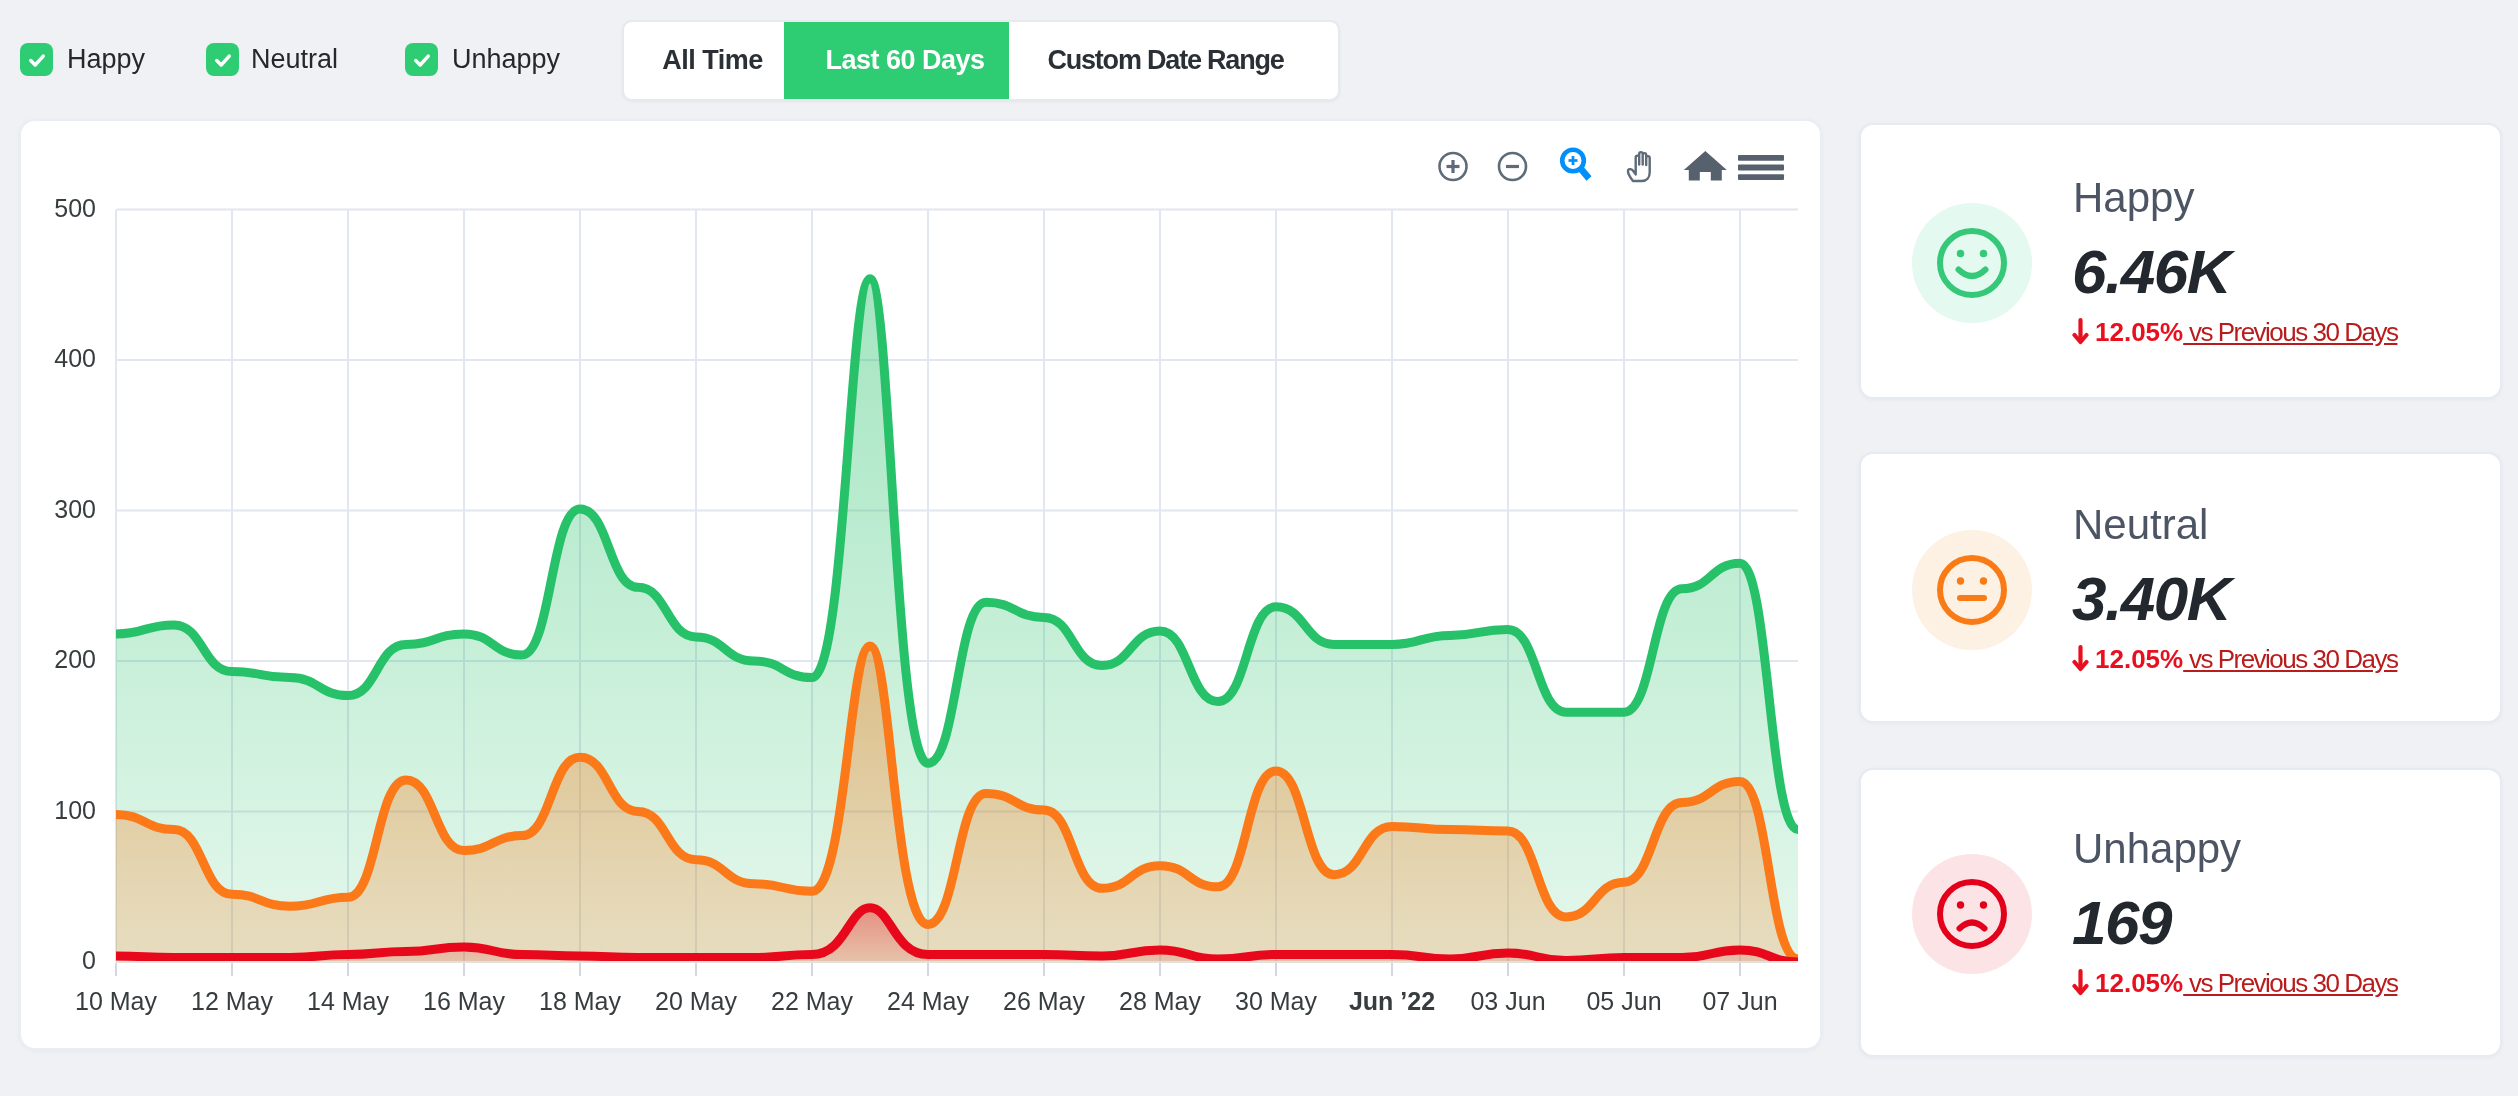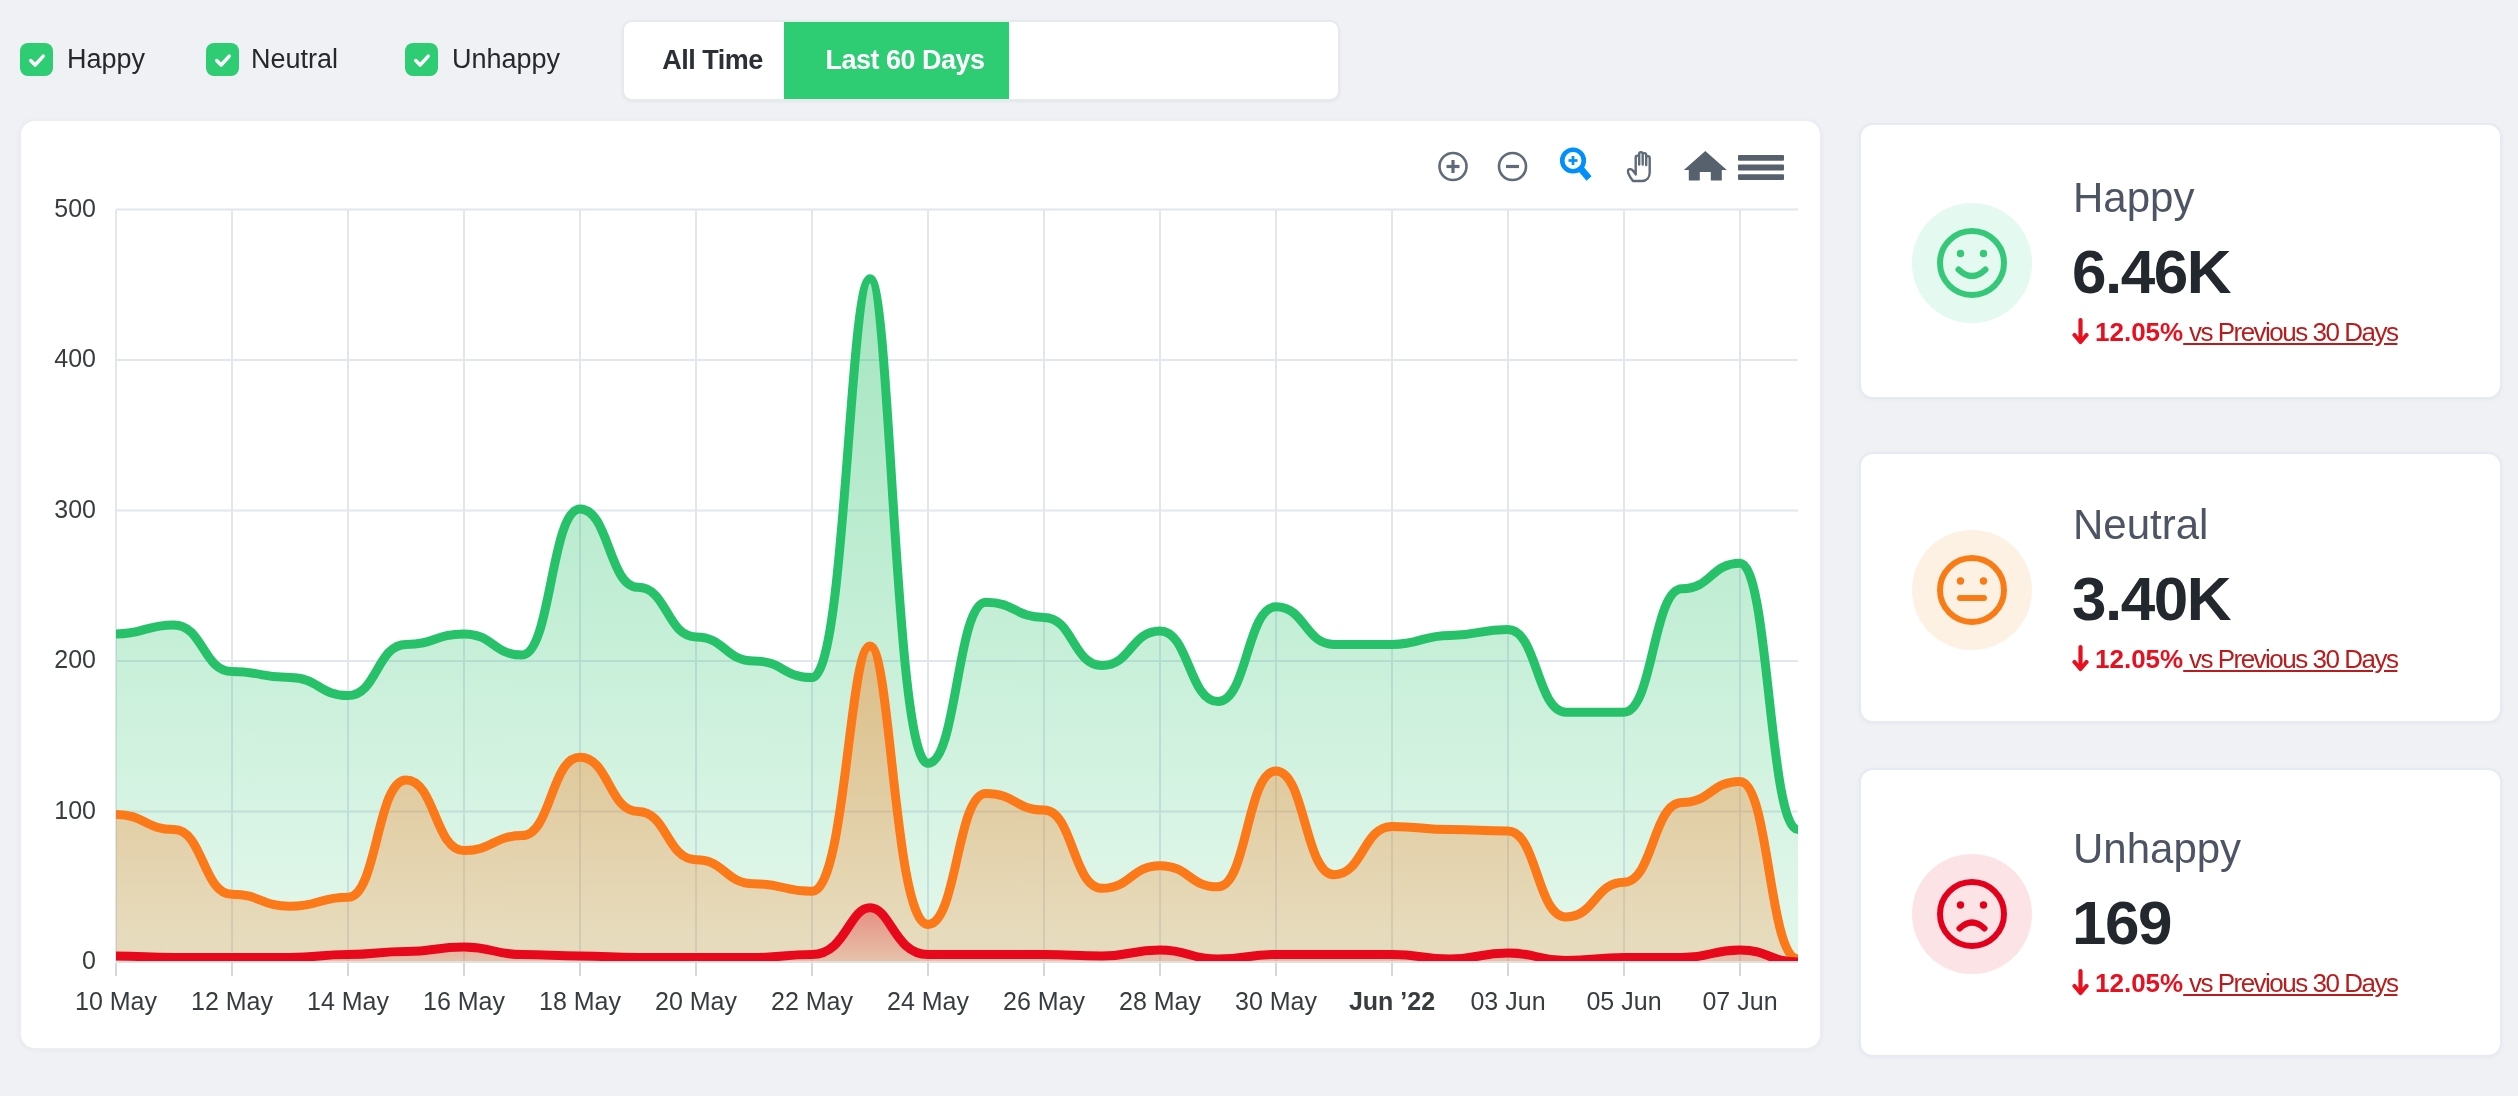--- a/index.html
+++ b/index.html
@@ -5,21 +5,21 @@
 html,body { width:2518px; height:1096px; background:#eff1f4; font-family:"Liberation Sans", sans-serif; position:relative; overflow:hidden; }
 .cb { position:absolute; top:43px; width:33px; height:33px; border-radius:8px; background:#2ecd74; display:flex; align-items:center; justify-content:center; }
 .cblab { position:absolute; top:46px; font-size:27px; color:#26282c; line-height:27px; }
 .btngroup { position:absolute; left:622px; top:20px; width:718px; height:81px; background:#fff; border:2px solid #e6e9ee; border-radius:10px; display:flex; overflow:hidden; box-shadow:0 1px 3px rgba(16,24,40,.05); }
 .btn { height:100%; display:flex; align-items:center; justify-content:center; font-size:27px; font-weight:bold; color:#2b3036; letter-spacing:-0.5px;padding-left:17px; }
 .btn.active { background:#2ecd74; color:#fff; }
 .chartcard { position:absolute; left:19px; top:119px; width:1803px; height:931px; background:#fff; border:2px solid #eaedf3; border-radius:16px; box-shadow:0 1px 4px rgba(16,24,40,.04); }
 .scard { position:absolute; left:1859px; width:643px; background:#fff; border:2px solid #e6eaf2; border-radius:14px; box-shadow:0 1px 4px rgba(16,24,40,.04); }
 .circ { position:absolute; left:51px; width:120px; height:120px; border-radius:50%; display:flex; align-items:center; justify-content:center; }
 .stitle { position:absolute; left:212px; font-size:42px; color:#4d5565; line-height:1; }
-.sval { position:absolute; left:211px; font-size:62px; font-weight:bold; color:#23272e; line-height:1; letter-spacing:-1.5px; }
+.sval { position:absolute; left:211px; font-size:62px; font-weight:bold; color:#23272e; line-height:1; letter-spacing:-1.5px;font-style:italic; }
 .ssub { position:absolute; left:211px; font-size:26px; line-height:1; white-space:nowrap; }
 .arr { vertical-align:-5px; margin-right:6px; }
 .ssub .red { color:#e8101f; font-weight:bold; }
 .ssub .gray { color:#b91c1c; letter-spacing:-1.5px;text-decoration:underline; }
 </style></head>
 <body>
 <div class="cb" style="left:20px">
     <svg width="22" height="22" viewBox="0 0 24 24">
       <path d="M5.2 12.6 L10 17.4 L18.8 7.8" fill="none" stroke="#fff" stroke-width="3.8" stroke-linecap="round" stroke-linejoin="round"></path>
     </svg>
@@ -33,20 +33,21 @@
 <div class="cblab" style="left:251px">Neutral</div>
 <div class="cb" style="left:405px">
     <svg width="22" height="22" viewBox="0 0 24 24">
       <path d="M5.2 12.6 L10 17.4 L18.8 7.8" fill="none" stroke="#fff" stroke-width="3.8" stroke-linecap="round" stroke-linejoin="round"></path>
     </svg>
   </div>
 <div class="cblab" style="left:452px">Unhappy</div>
 <div class="btngroup">
 <div class="btn" style="width:160px">All Time</div>
 <div class="btn active" style="width:225px">Last 60 Days</div>
+<div class="btn" style="width:296px;letter-spacing:-1.2px">Custom Date Range</div>
 </div>
 <div class="chartcard"><svg width="1803" height="931" viewBox="0 0 1803 931">
 <defs>
 <linearGradient id="gh" x1="0" y1="0" x2="0" y2="1">
 <stop offset="0" stop-color="#26c169" stop-opacity="0.42"></stop>
 <stop offset="0.9" stop-color="#26c169" stop-opacity="0.15"></stop>
 <stop offset="1" stop-color="#26c169" stop-opacity="0.14"></stop>
 </linearGradient>
 <linearGradient id="gn" x1="0" y1="0" x2="0" y2="1">
 <stop offset="0" stop-color="#fb7918" stop-opacity="0.42"></stop>

